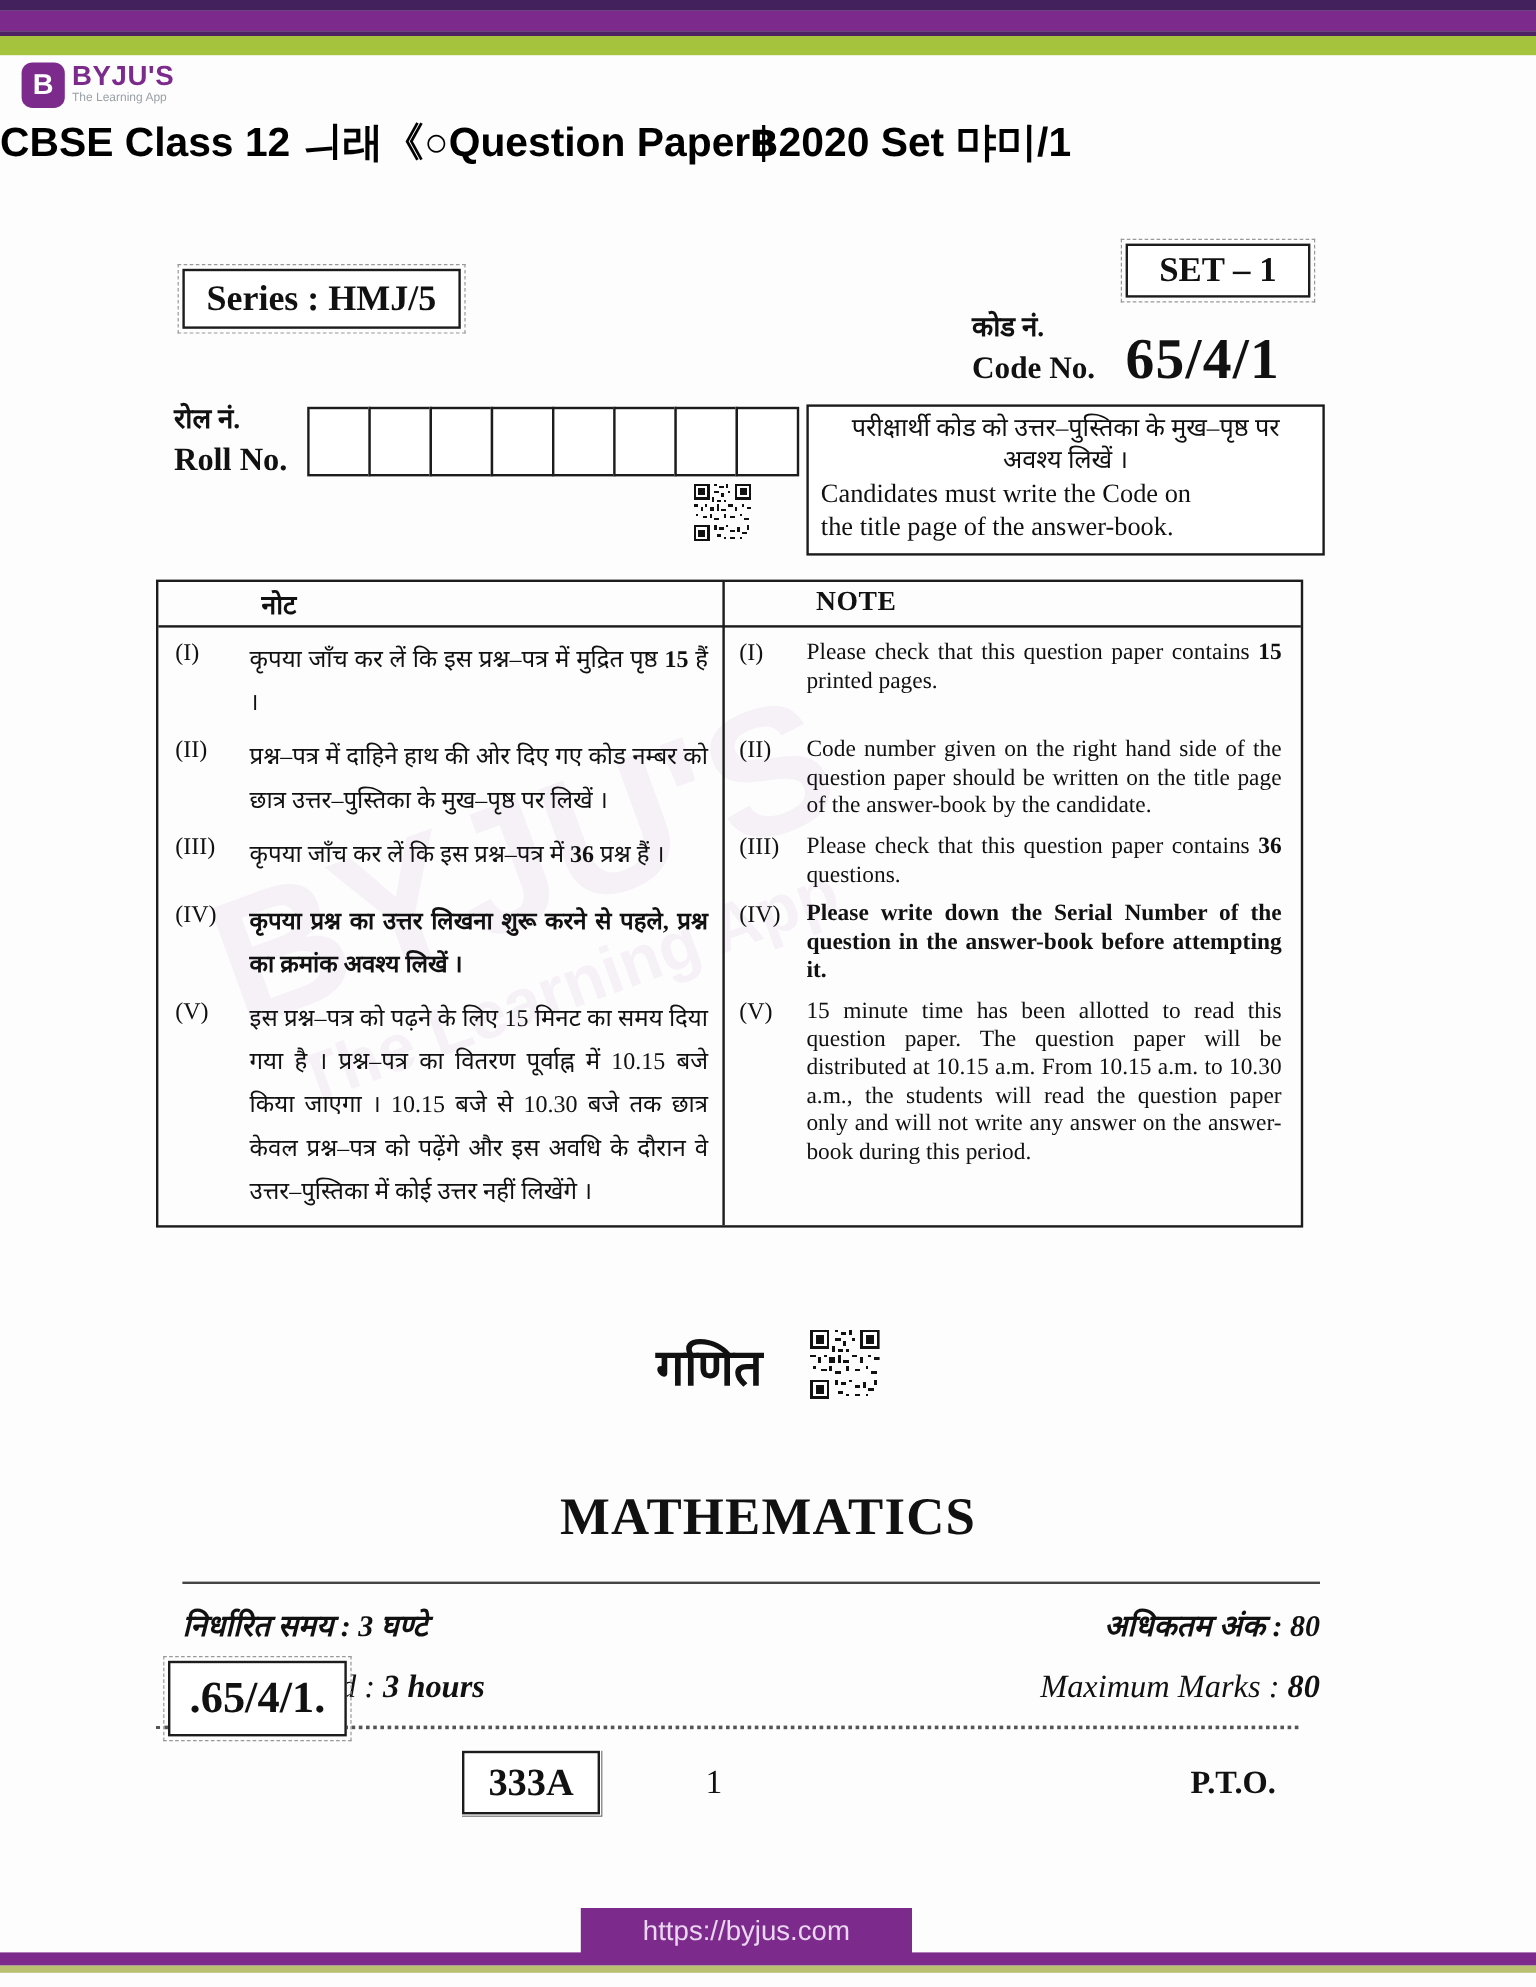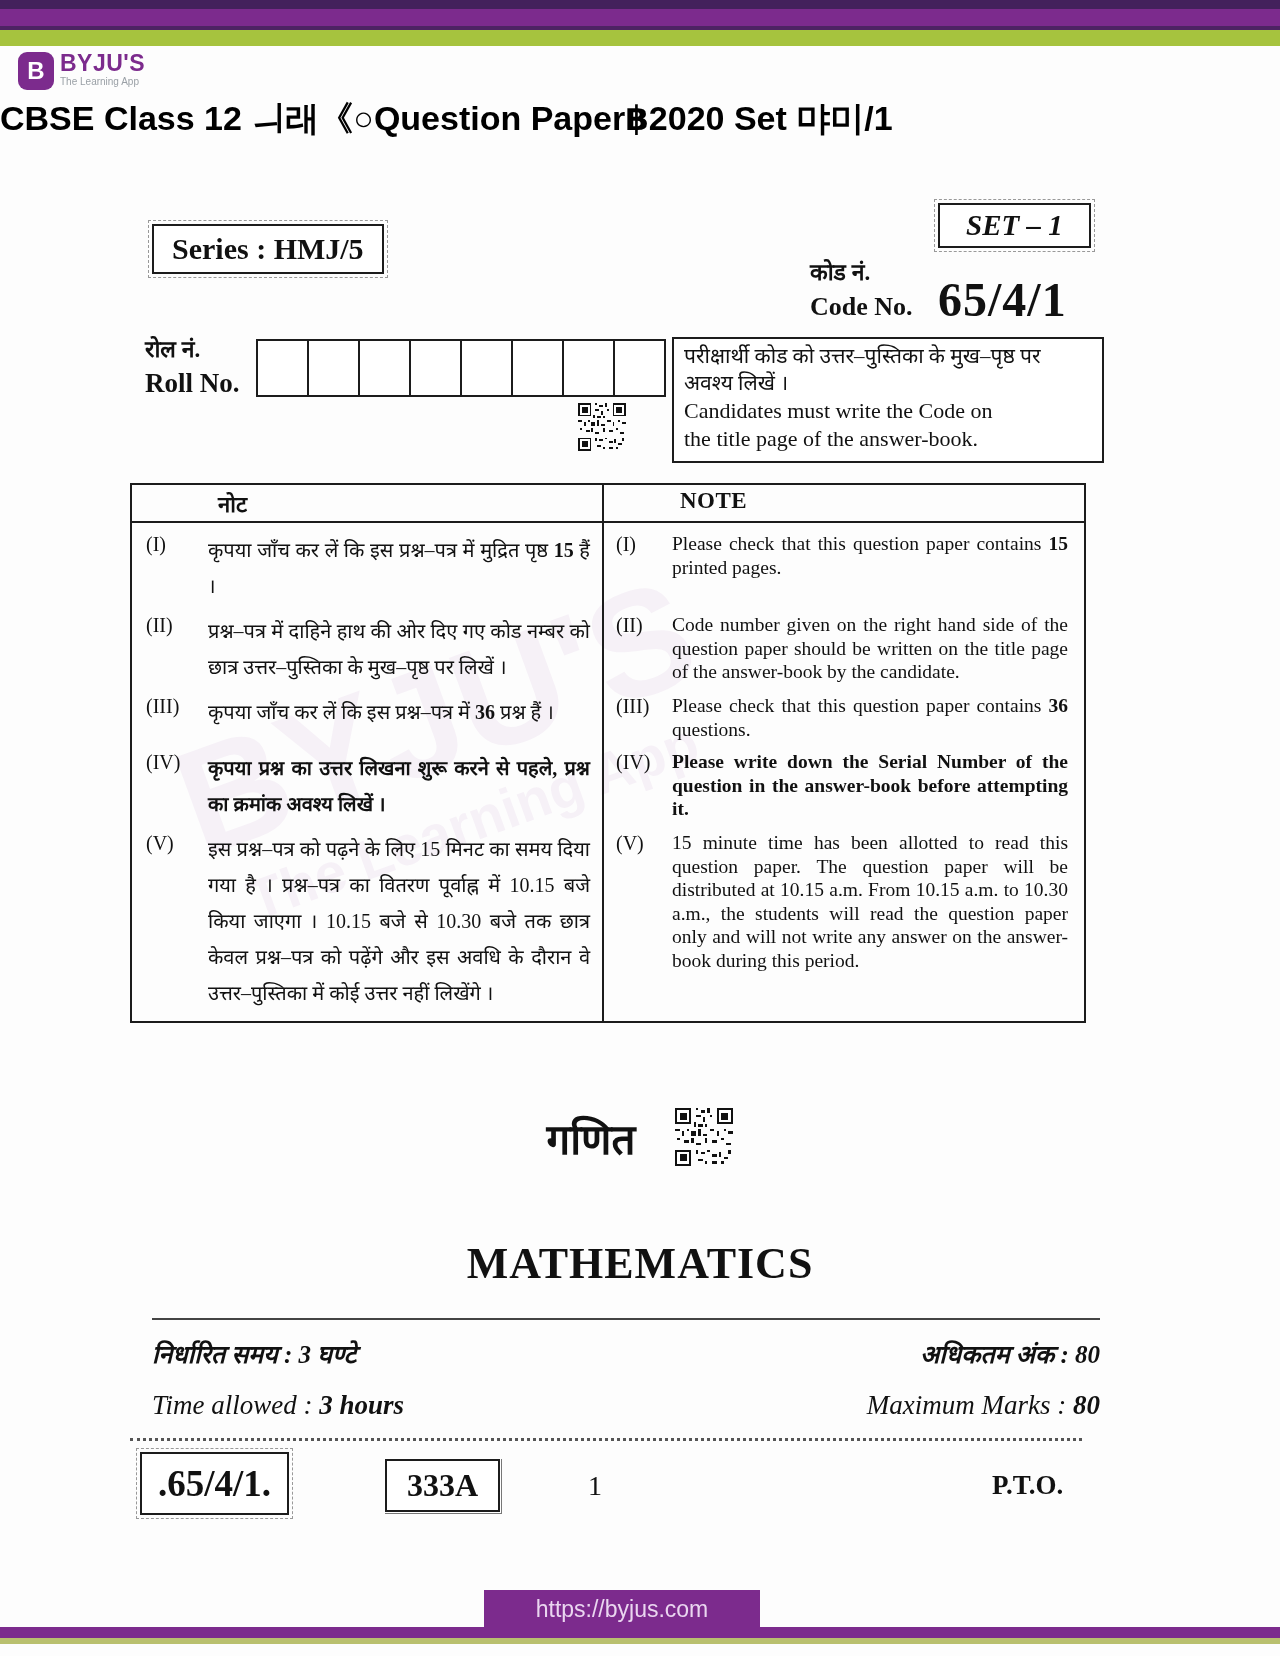--- a/index.html
+++ b/index.html
@@ -26,34 +26,34 @@
              color:rgba(124,43,141,0.055);text-align:center;pointer-events:none;
              font-family:"Liberation Sans","DejaVu Sans",sans-serif;font-weight:bold;}
   .watermark .w1{font-size:150px;line-height:1;}
   .watermark .w2{font-size:56px;line-height:1.3;}
   
   .doc-title{position:absolute;left:0;top:96px;width:100%;text-align:left;
              font-family:"Liberation Sans","DejaVu Sans",sans-serif;font-weight:bold;font-size:34px;color:#000;}
   
   .rough-box{border:2px solid #1c1c1c;outline:1px dashed #999;outline-offset:3px;background:#fff;}
   .series-box{position:absolute;left:152px;top:224px;padding:6px 18px;font-weight:bold;font-size:30px;}
-  .set-box{position:absolute;left:938px;top:203px;padding:4px 26px;font-weight:bold;font-size:29px;font-style:italic;}
+  .set-box{position:absolute;left:938px;top:203px;padding:4px 26px;font-weight:bold;font-size:29px;}
   .code-label-hi{position:absolute;left:810px;top:255px;font-size:23px;font-weight:bold;}
   .code-label-en{position:absolute;left:810px;top:292px;font-size:26px;font-weight:bold;}
   .code-value{position:absolute;left:938px;top:272px;font-size:48px;font-weight:bold;letter-spacing:1px;}
   .roll-hi{position:absolute;left:145px;top:332px;font-size:23px;font-weight:bold;}
   .roll-en{position:absolute;left:145px;top:368px;font-size:27px;font-weight:bold;}
   .roll-boxes{position:absolute;left:256px;top:339px;display:flex;}
   .roll-cell{width:49px;height:54px;border:2px solid #1c1c1c;margin-left:-2px;background:#fff;}
   .roll-cell:first-child{margin-left:0;}
   .qr1{position:absolute;left:578px;top:403px;width:48px;height:48px;color:#111;}
   .qr2{width:58px;height:58px;color:#111;}
   .cand-box{position:absolute;left:672px;top:337px;width:408px;border:2px solid #1c1c1c;
             padding:4px 10px 8px 10px;background:#fff;}
-  .cand-box .hi{font-size:21px;line-height:27px;}
+  .cand-box .hi{font-size:21px;line-height:27px;text-align:center;}
   .cand-box .en{font-size:22px;line-height:28px;}
   
   .note-table{position:absolute;left:130px;top:483px;width:952px;border:2px solid #1c1c1c;background:transparent;}
   .nt-divider{position:absolute;left:470px;top:0;bottom:0;width:2px;background:#1c1c1c;}
   .nt-header{display:grid;grid-template-columns:470px 1fr;border-bottom:2px solid #1c1c1c;}
   .nt-header .h-hi{padding:3px 0 3px 86px;font-weight:bold;font-size:22px;}
   .nt-header .h-en{padding:3px 0 3px 78px;font-weight:bold;font-size:23px;letter-spacing:.5px;}
   .nt-row{display:grid;grid-template-columns:470px 1fr;margin-top:9px;}
   .nt-row:first-of-type{margin-top:6px;}
   .nt-row:last-of-type{margin-bottom:10px;}
@@ -70,21 +70,21 @@
   .subject-en{position:absolute;left:0;top:1238px;width:100%;text-align:center;
               font-size:44px;font-weight:bold;letter-spacing:1px;}
   .rule{position:absolute;left:152px;top:1318px;width:948px;border-top:2px solid #444;}
   
   .marks-hi{position:absolute;left:152px;top:1336px;width:948px;display:flex;justify-content:space-between;
             font-style:italic;font-size:25px;font-weight:600;}
   .marks-en{position:absolute;left:152px;top:1390px;width:948px;display:flex;justify-content:space-between;
             font-style:italic;font-size:27px;}
   
   .dotline{position:absolute;left:130px;top:1438px;width:952px;border-top:3px dotted #555;}
-  .code-box{position:absolute;left:140px;top:1452px;padding:8px 16px;font-weight:bold;font-size:37px;}
+  .code-box{position:absolute;left:140px;top:1384px;padding:8px 16px;font-weight:bold;font-size:37px;}
   .batch-box{position:absolute;left:385px;top:1459px;padding:6px 20px;border:2px solid #1c1c1c;
              box-shadow:0 0 0 1px #fff,1px 1px 0 1px #777;font-weight:bold;font-size:32px;background:#fff;}
   .page-num{position:absolute;left:588px;top:1470px;font-size:28px;}
   .pto{position:absolute;left:992px;top:1470px;font-size:27px;font-weight:bold;}
   
   .url-box{position:absolute;left:472px;top:1590px;width:276px;height:38px;background:#7c2b8d;
            display:flex;align-items:center;justify-content:center;
            font-family:"Liberation Sans","DejaVu Sans",sans-serif;font-size:23px;color:#ead6f0;margin-left:12px;}
   .f-bar{position:absolute;left:0;top:1627px;width:100%;height:11px;background:#7c2b8d;}
   .f-green{position:absolute;left:0;top:1638px;width:100%;height:6px;background:#b9c06f;}

